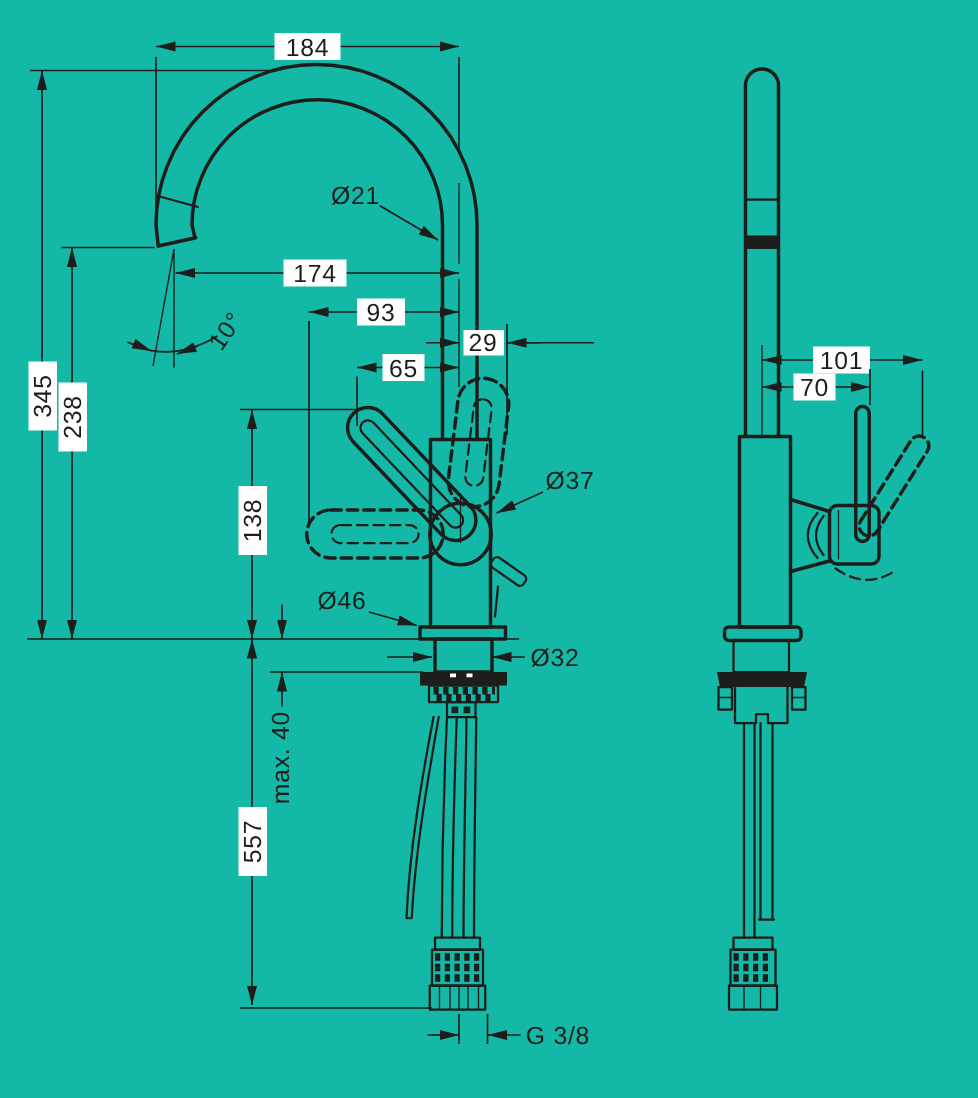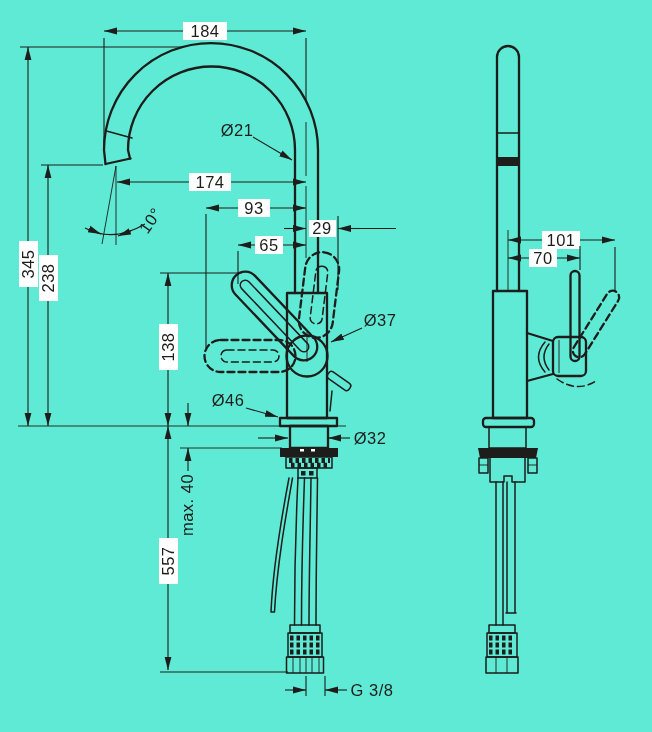--- a/index.html
+++ b/index.html
@@ -1,16 +1,16 @@
 <!DOCTYPE html>
 <html><head>
 <meta charset="utf-8">
 <style>
   html,body { margin:0; padding:0; background:#ffffff; }
-  .stage { position:relative; width:652px; height:732px; background:#5eead4; overflow:hidden;text-align:center; }
+  .stage { position:relative; width:652px; height:732px; background:#14b8a6; overflow:hidden;text-align:center; }
   svg { position:absolute; left:0; top:0; }
   .ol   { fill:none; stroke:#1d1d1b; stroke-width:2.3; stroke-linecap:round; stroke-linejoin:round; }
   .ol2  { fill:none; stroke:#1d1d1b; stroke-width:1.5; stroke-linecap:round; stroke-linejoin:round; }
   .thin { fill:none; stroke:#1d1d1b; stroke-width:0.9; }
   .dim  { fill:none; stroke:#1d1d1b; stroke-width:1.1; }
   .dash { stroke-dasharray:7 4; }
   .knurl{ fill:none; stroke:#1d1d1b; stroke-width:5; stroke-dasharray:3.5 3; }
   .fillb{ fill:#1d1d1b; stroke:none; }
   .mask { fill:#ffffff; stroke:none; }
   text.lab { font-family:"Liberation Sans","DejaVu Sans",sans-serif; font-size:16.5px; fill:#1d1d1b;

